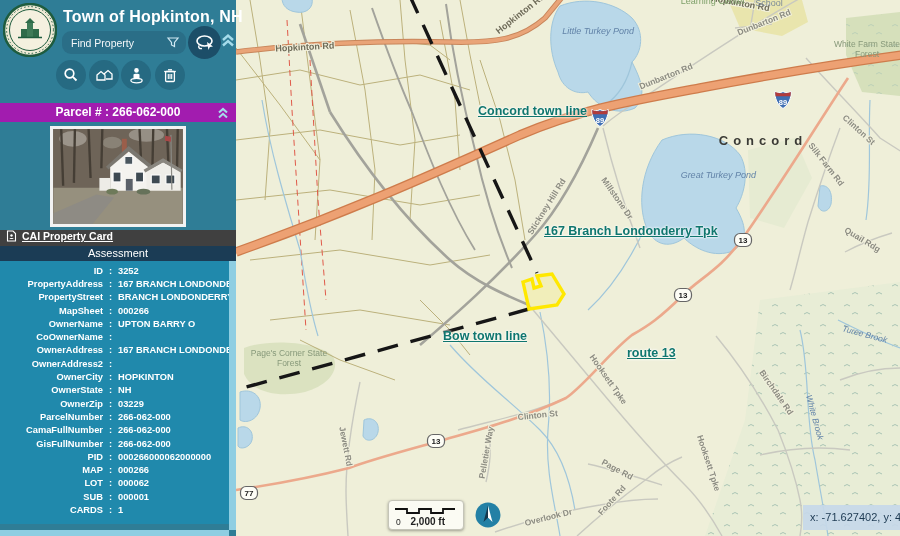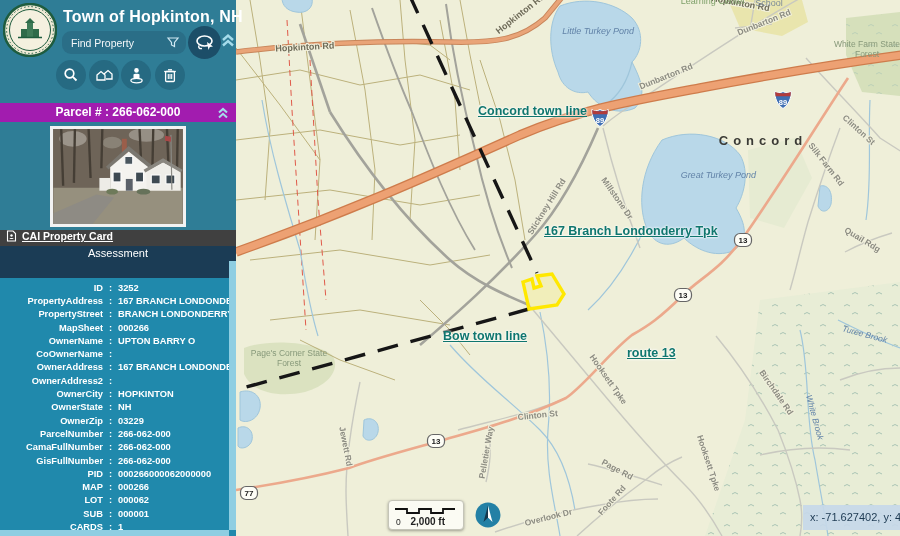--- a/index.html
+++ b/index.html
@@ -14,21 +14,21 @@
   .search-pill input::placeholder{color:rgba(255,255,255,.95);}
   .funnel{position:absolute;right:6px;top:4px;}
   .lasso-btn{position:absolute;left:188px;top:26px;width:33px;height:33px;border-radius:50%;background:#1C4E68;display:flex;align-items:center;justify-content:center;cursor:pointer;}
   .hdr-chev{position:absolute;left:221px;top:33px;cursor:pointer;}
   .iconrow-btn{position:absolute;top:60px;width:30px;height:30px;border-radius:50%;background:#266A82;display:flex;align-items:center;justify-content:center;cursor:pointer;}
   
   .bar{position:relative;background:#a21caf;text-align:center;color:#fff;}
   .bar .chev{position:absolute;right:7px;top:50%;transform:translateY(-50%);cursor:pointer;}
   .parcel-bar{height:19px;line-height:19px;font-size:12px;font-weight:bold;}
   .docs-bar{height:15px;line-height:15px;font-size:11px;}
-  .assess-bar{height:32px;line-height:15px;font-size:11px;background:#1B3C55;}
+  .assess-bar{height:15px;line-height:15px;font-size:11px;background:#1B3C55;}
   .photo-wrap{height:108px;display:flex;align-items:center;justify-content:center;}
   .photo{width:130px;height:95px;border:3px solid #F2F2F2;background:#7B7265;}
   .cai-row{height:16px;background:#404040;display:flex;align-items:flex-start;gap:5px;padding-left:6px;}
   .cai-link{font-size:10.5px;font-weight:bold;text-decoration:underline;color:#fff;cursor:pointer;}
   .atable{background:#2089AC;height:260px;padding-top:3px;}
   .arow{display:flex;height:13.3px;align-items:center;font-size:9.3px;font-weight:600;}
   .al{width:103px;text-align:right;flex:none;white-space:nowrap;}
   .ac{width:15px;text-align:center;flex:none;}
   .av{flex:1;white-space:nowrap;overflow:hidden;}
   .vscroll{position:absolute;right:0;top:261px;width:7px;height:269px;background:#8FCEE2;cursor:pointer;}

